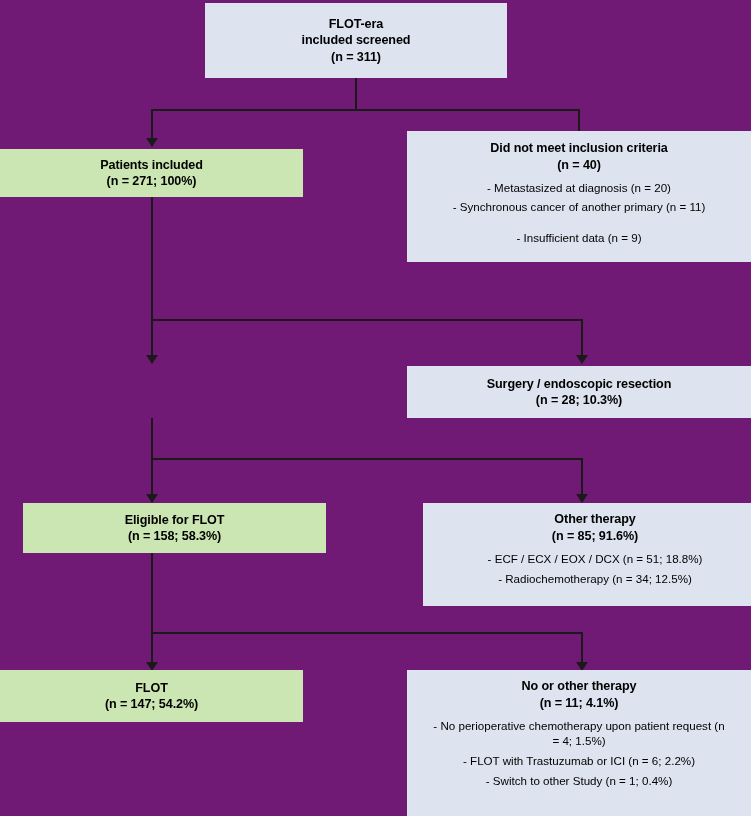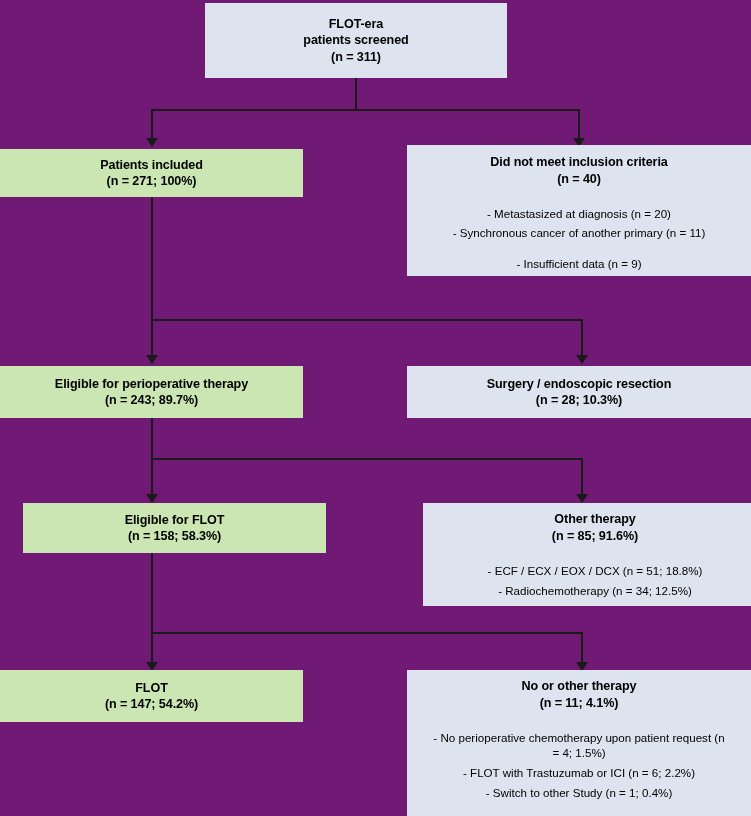--- a/index.html
+++ b/index.html
@@ -45,21 +45,21 @@
     font-weight: bold;
     font-size: 12.6px;
     line-height: 16.5px;
     letter-spacing: -0.1px;
     white-space: nowrap;
   }
   .node .sub {
     font-weight: normal;
     font-size: 11.6px;
     line-height: 15px;
-    margin-top: 19px;
+    margin-top: 7px;
     white-space: nowrap;
   }
   .node .sub.wrapline {
     white-space: normal;
     max-width: 300px;
   }
 
   
   .conn-v, .conn-h {
     position: absolute;
@@ -77,55 +77,51 @@
     border-top: 9px solid #1a1a1a;
   }
 </style>
 </head>
 <body>
 
 <div id="flow-canvas">
 
   <div class="node blue" style="left:205px; top:3px; width:302px; height:75px;">
     <div class="ttl">FLOT-era</div>
-    <div class="ttl">patients screened</div>
+    <div class="ttl">included screened</div>
     <div class="cnt">(n = 311)</div>
   </div>
 
   <div class="conn-v" style="left:355px; top:78px; width:2px; height:33px;"></div>
   <div class="conn-h" style="left:151px; top:109px; width:429px; height:2px;"></div>
   <div class="conn-v" style="left:151px; top:109px; width:2px; height:31px;"></div>
   <div class="arrowhead" style="left:146px; top:138px;"></div>
   <div class="conn-v" style="left:578px; top:109px; width:2px; height:31px;"></div>
   <div class="arrowhead" style="left:573px; top:138px;"></div>
 
   <div class="node green" style="left:0px; top:149px; width:303px; height:48px;">
     <div class="ttl">Patients included</div>
     <div class="cnt">(n = 271; 100%)</div>
   </div>
 
-  <div class="node blue" style="left:407px; top:145px; width:344px; height:131px; justify-content:flex-start; padding-top:9px;">
+  <div class="node blue" style="left:407px; top:131px; width:344px; height:131px; justify-content:flex-start; padding-top:9px;">
     <div class="ttl">Did not meet inclusion criteria</div>
     <div class="cnt">(n = 40)</div>
     <div class="sub">- Metastasized at diagnosis (n = 20)</div>
     <div class="sub" style="margin-top:4px;">- Synchronous cancer of another primary (n = 11)</div>
     <div class="sub" style="margin-top:16px;">- Insufficient data (n = 9)</div>
   </div>
 
   <div class="conn-v" style="left:151px; top:197px; width:2px; height:124px;"></div>
   <div class="conn-h" style="left:151px; top:319px; width:432px; height:2px;"></div>
   <div class="conn-v" style="left:151px; top:319px; width:2px; height:38px;"></div>
   <div class="arrowhead" style="left:146px; top:355px;"></div>
   <div class="conn-v" style="left:581px; top:319px; width:2px; height:38px;"></div>
   <div class="arrowhead" style="left:576px; top:355px;"></div>
 
-  <div class="node green" style="left:0px; top:366px; width:303px; height:52px;">
-    <div class="ttl">Eligible for perioperative therapy</div>
-    <div class="cnt">(n = 243; 89.7%)</div>
-  </div>
 
   <div class="node blue" style="left:407px; top:366px; width:344px; height:52px;">
     <div class="ttl">Surgery / endoscopic resection</div>
     <div class="cnt">(n = 28; 10.3%)</div>
   </div>
 
   <div class="conn-v" style="left:151px; top:418px; width:2px; height:42px;"></div>
   <div class="conn-h" style="left:151px; top:458px; width:432px; height:2px;"></div>
   <div class="conn-v" style="left:151px; top:458px; width:2px; height:38px;"></div>
   <div class="arrowhead" style="left:146px; top:494px;"></div>

